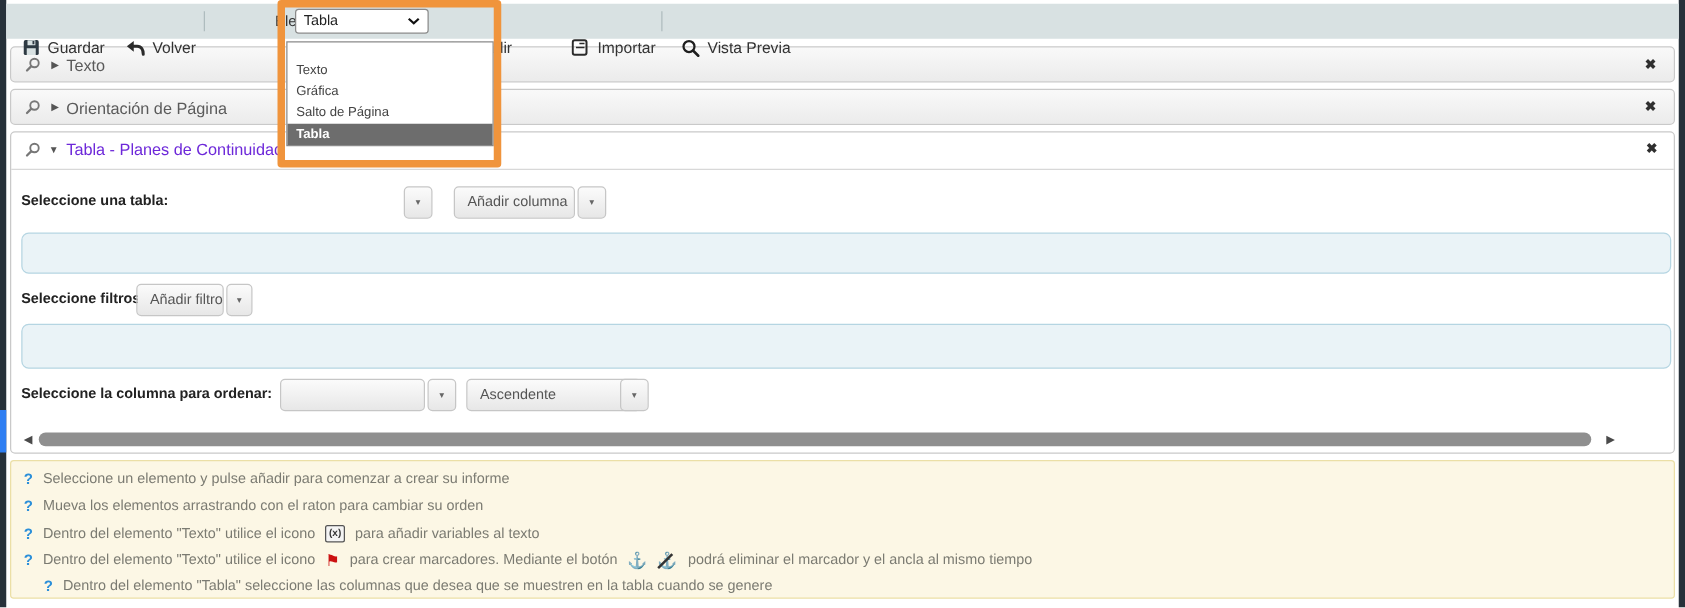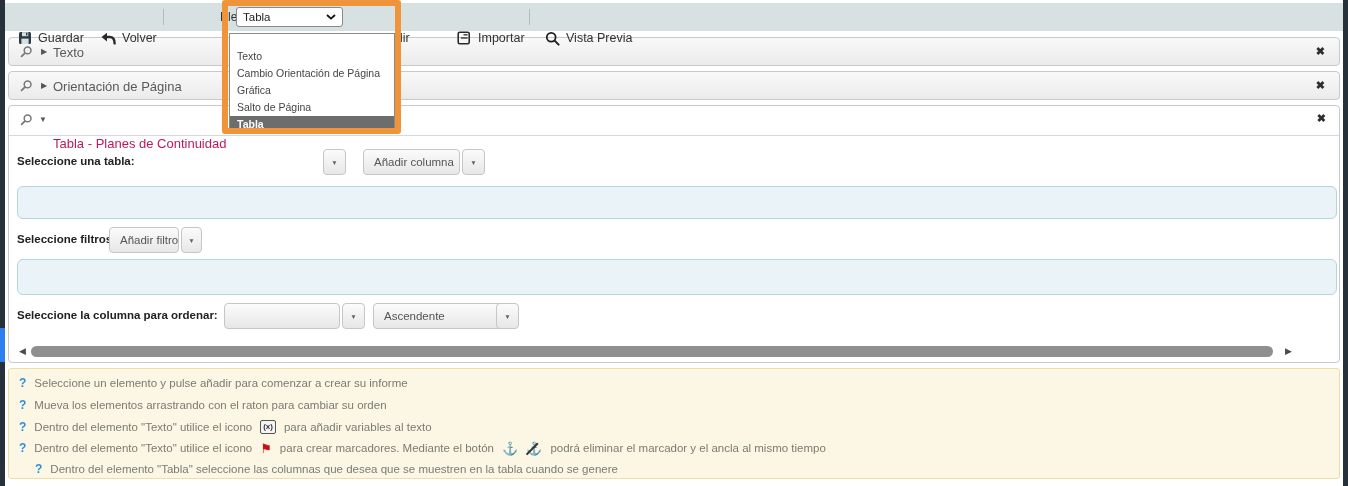--- a/index.html
+++ b/index.html
@@ -31,21 +31,21 @@
   
   .panel-h{position:absolute;left:8px;width:1332px;height:29px;border:1px solid #c9c9c9;border-radius:4px;background:linear-gradient(#f9f9f9,#ebebeb);box-sizing:border-box;}
   .panel-h .mini-mag{position:absolute;left:10px;top:7px;}
   .panel-h .tri{position:absolute;left:32px;top:9px;font-size:8px;color:#555;}
   .panel-h .plabel{position:absolute;left:44px;top:7px;font-size:13px;color:#5a5a5a;white-space:nowrap;overflow:hidden;max-width:1230px;}
   .panel-h .close{position:absolute;right:14px;top:7px;font-size:11px;color:#2f2f2f;font-weight:bold;cursor:pointer;}
   .panel-expanded{position:absolute;left:8px;top:105px;width:1332px;height:258px;background:#fff;border:1px solid #c9c9c9;border-radius:4px;box-sizing:border-box;}
   .panel-expanded .hdr{position:relative;height:29px;border-bottom:1px solid #d8d8d8;}
   .panel-expanded .hdr .mini-mag{position:absolute;left:10px;top:7px;}
   .panel-expanded .hdr .tri{position:absolute;left:30px;top:9px;font-size:8px;color:#555;}
-  .panel-expanded .hdr .plabel{position:absolute;left:44px;top:6px;font-size:13px;color:#be185d;white-space:nowrap;margin-top:24px;}
+  .panel-expanded .hdr .plabel{position:absolute;left:44px;top:6px;font-size:13px;color:#6d28d9;white-space:nowrap;}
   .panel-expanded .hdr .close{position:absolute;right:13px;top:6px;font-size:11px;color:#2f2f2f;font-weight:bold;cursor:pointer;}
 
   .flabel{position:absolute;font-size:11.5px;font-weight:bold;color:#222;white-space:nowrap;}
   .ui-btn{position:absolute;height:26px;border:1px solid #c6c6c6;border-radius:4px;background:linear-gradient(#fbfbfb,#e7e7e7);color:#555;font-size:11.5px;display:flex;align-items:center;padding:0 10px;box-sizing:border-box;white-space:nowrap;cursor:pointer;}
   .ui-arrow{position:absolute;height:26px;width:23px;border:1px solid #c6c6c6;border-radius:4px;background:linear-gradient(#fbfbfb,#e7e7e7);display:flex;align-items:center;justify-content:center;box-sizing:border-box;cursor:pointer;}
   .ui-arrow .caret{font-size:6.5px;color:#666;}
   .drop-area{position:absolute;left:8px;width:1320px;background:#eaf3f7;border:1px solid #b5d5e2;border-radius:6px;box-sizing:border-box;}
 
   
   .hs-arrow{position:absolute;font-size:9px;color:#4a4a4a;cursor:pointer;}
@@ -234,21 +234,20 @@
       <span>podrá eliminar el marcador y el ancla al mismo tiempo</span>
     </div>
     <div class="help-line" style="top:93px;left:26px;">
       <span class="q">?</span>
       <span>Dentro del elemento "Tabla" seleccione las columnas que desea que se muestren en la tabla cuando se genere</span>
     </div>
   </div>
 
   <div class="dd-list">
     <div class="dd-opt">Texto</div>
-    <div class="dd-opt">Cambio Orientación de Página</div>
     <div class="dd-opt">Gráfica</div>
     <div class="dd-opt">Salto de Página</div>
     <div class="dd-opt selected">Tabla</div>
   </div>
 
   <div class="highlight-box"></div>
 
 </div>
 
 </body></html>

